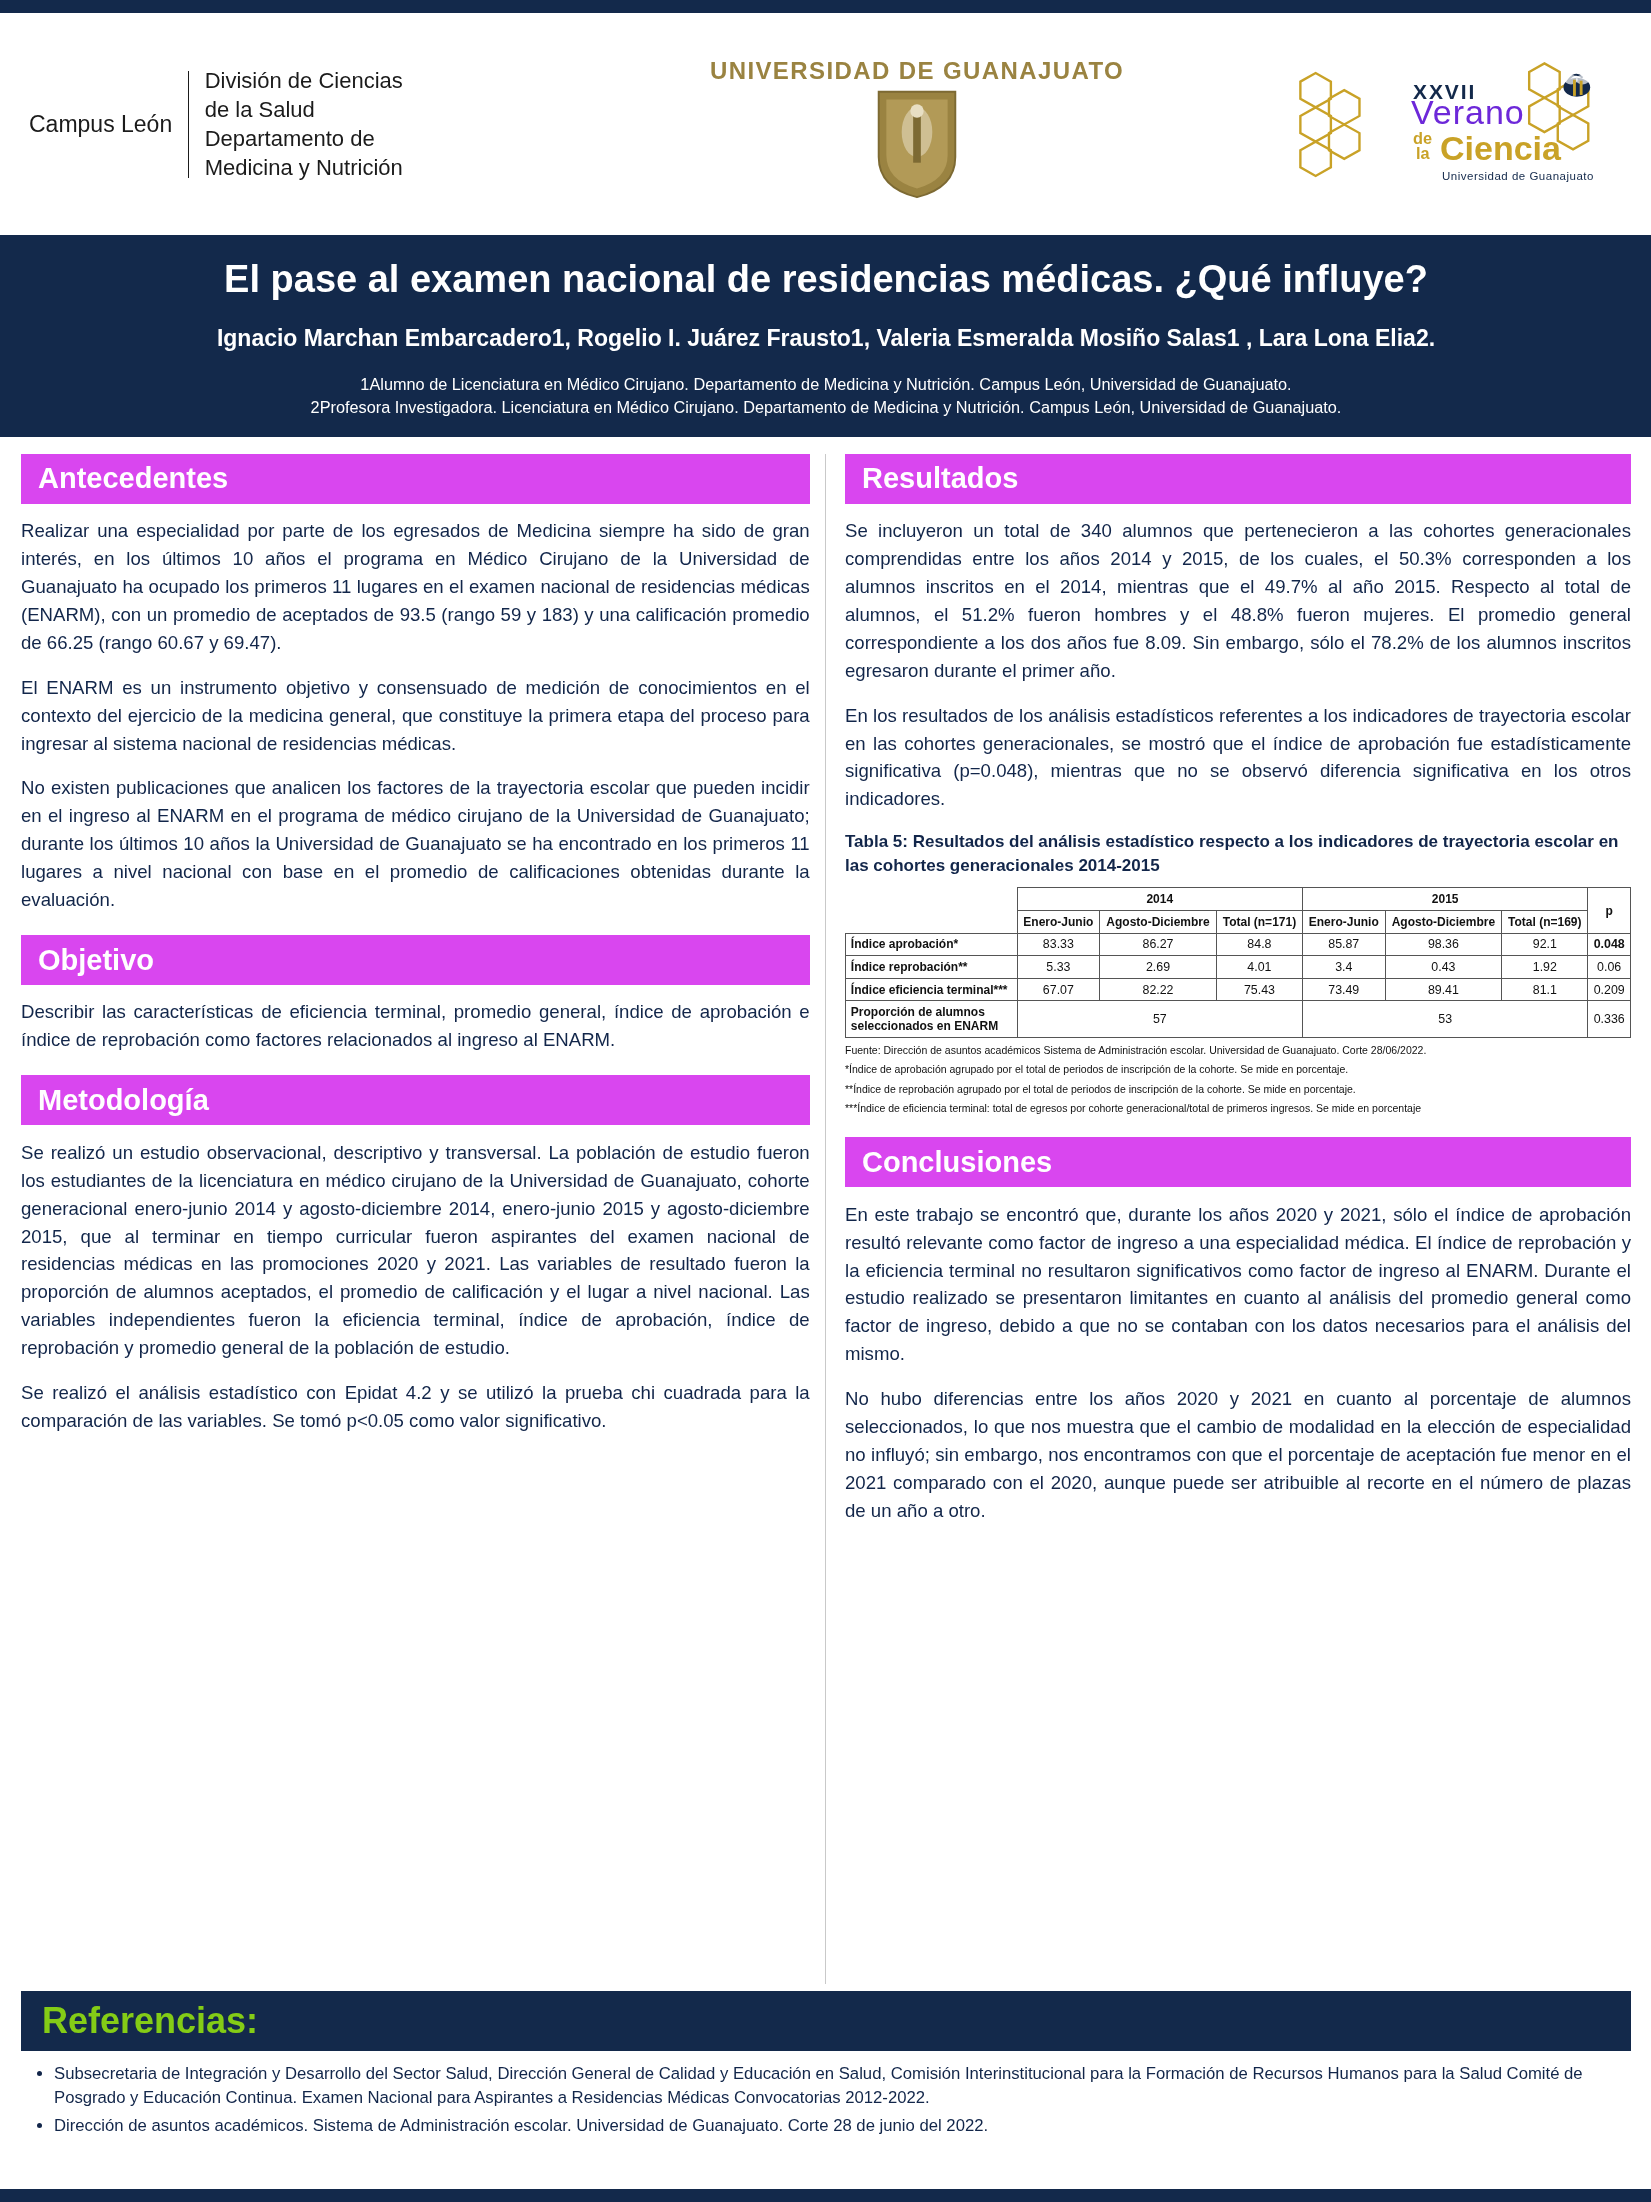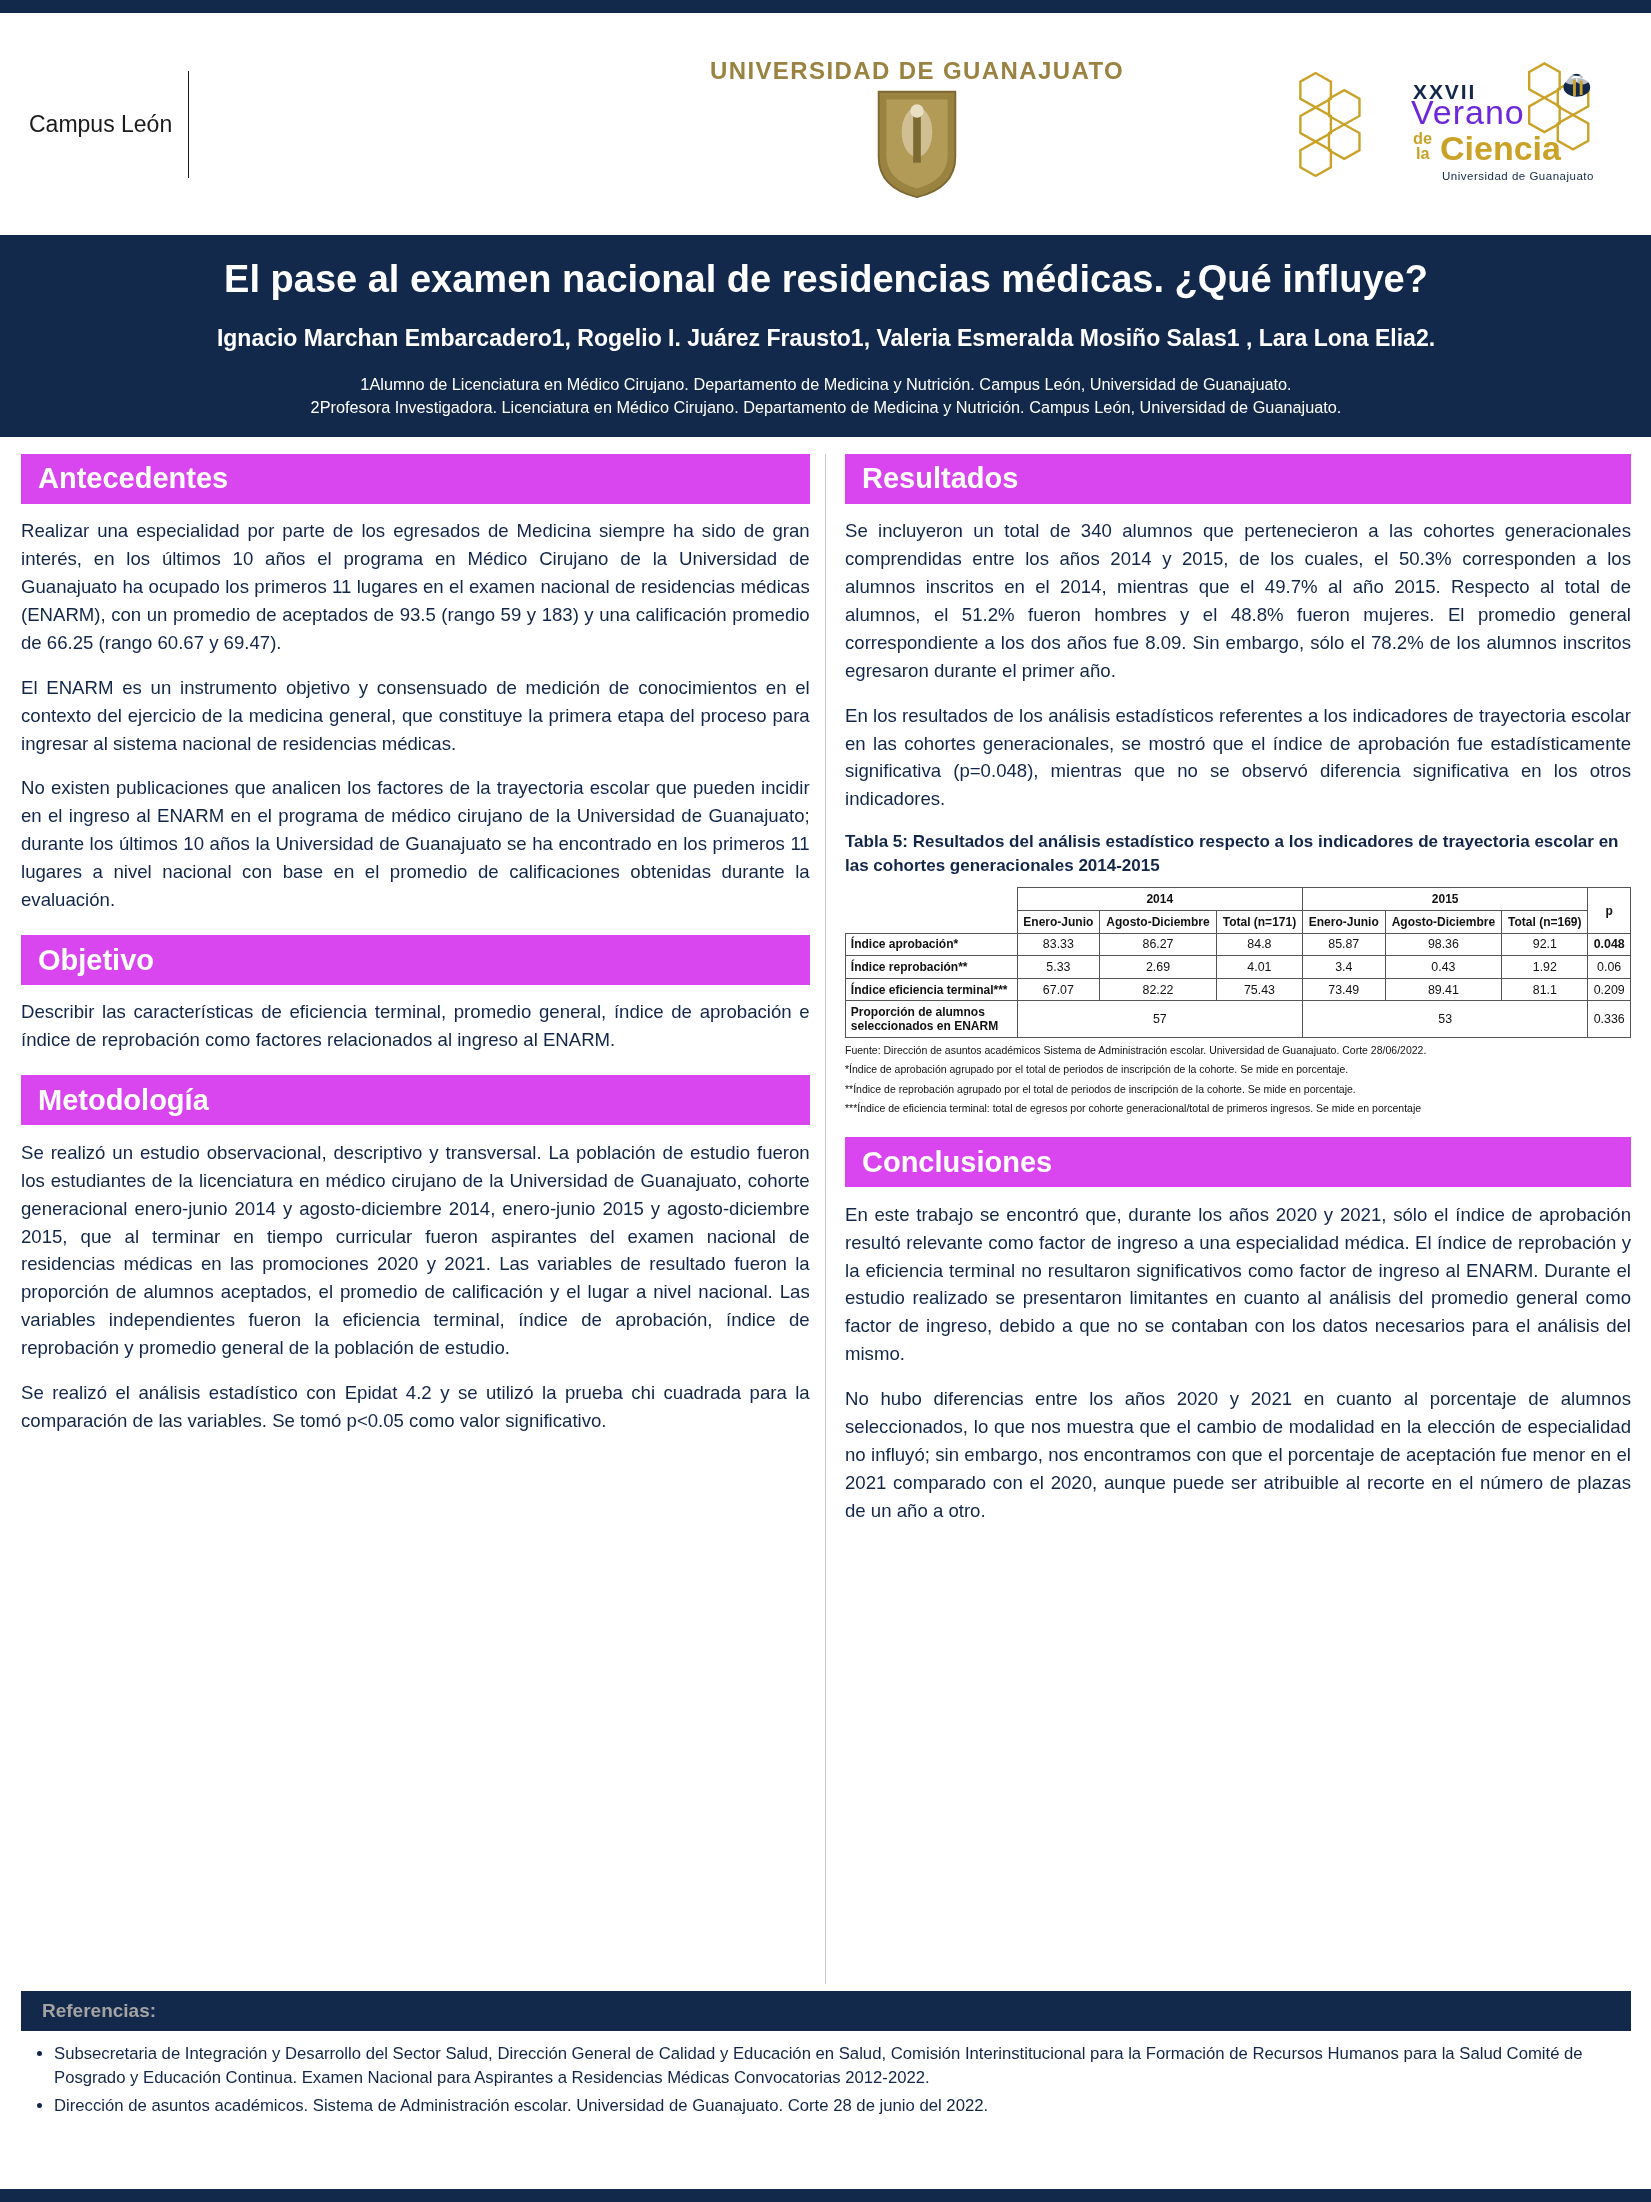--- a/index.html
+++ b/index.html
@@ -227,22 +227,22 @@
   .t-note {
     font-size: 10.5px;
     line-height: 1.32;
     color: #111;
     margin-top: 5.7px;
     text-align: justify;
   }
   
   .ref-head {
     background: #13294b;
-    color: #a3a3a3;
-    font-size: 19px;
+    color: #84cc16;
+    font-size: 36px;
     font-weight: bold;
     padding: 8.6px 21px;
     margin: 7.6px 21px 0 21px;
     box-sizing: border-box;
   }
   .ref-list {
     margin: 11.5px 38px 0 54px;
     padding: 0;
     font-size: 16.7px;
     line-height: 1.45;
@@ -259,20 +259,26 @@
 </style>
 </head>
 <body>
 
 <div class="poster">
 
   <div class="header">
     <div class="header-left">
       <div class="campus">Campus León</div>
       <div class="divider-v"></div>
+      <div class="dept">
+        <div>División de Ciencias</div>
+        <div>de la Salud</div>
+        <div>Departamento de</div>
+        <div>Medicina y Nutrición</div>
+      </div>
     </div>
 
     <div class="header-center">
       <div class="ug-name">UNIVERSIDAD DE GUANAJUATO</div>
       <svg class="ug-shield" viewBox="0 0 96 118">
         <path d="M8 4 H88 V72 Q88 104 48 114 Q8 104 8 72 Z" fill="#9a8341" stroke="#7d6a33" stroke-width="2"></path>
         <path d="M16 12 H80 V70 Q80 96 48 105 Q16 96 16 70 Z" fill="#b29a57"></path>
         <ellipse cx="48" cy="46" rx="16" ry="26" fill="#e8dfc4" opacity="0.55"></ellipse>
         <rect x="44" y="26" width="8" height="52" fill="#7d6a33"></rect>
         <circle cx="48" cy="24" r="7" fill="#e8dfc4"></circle>

